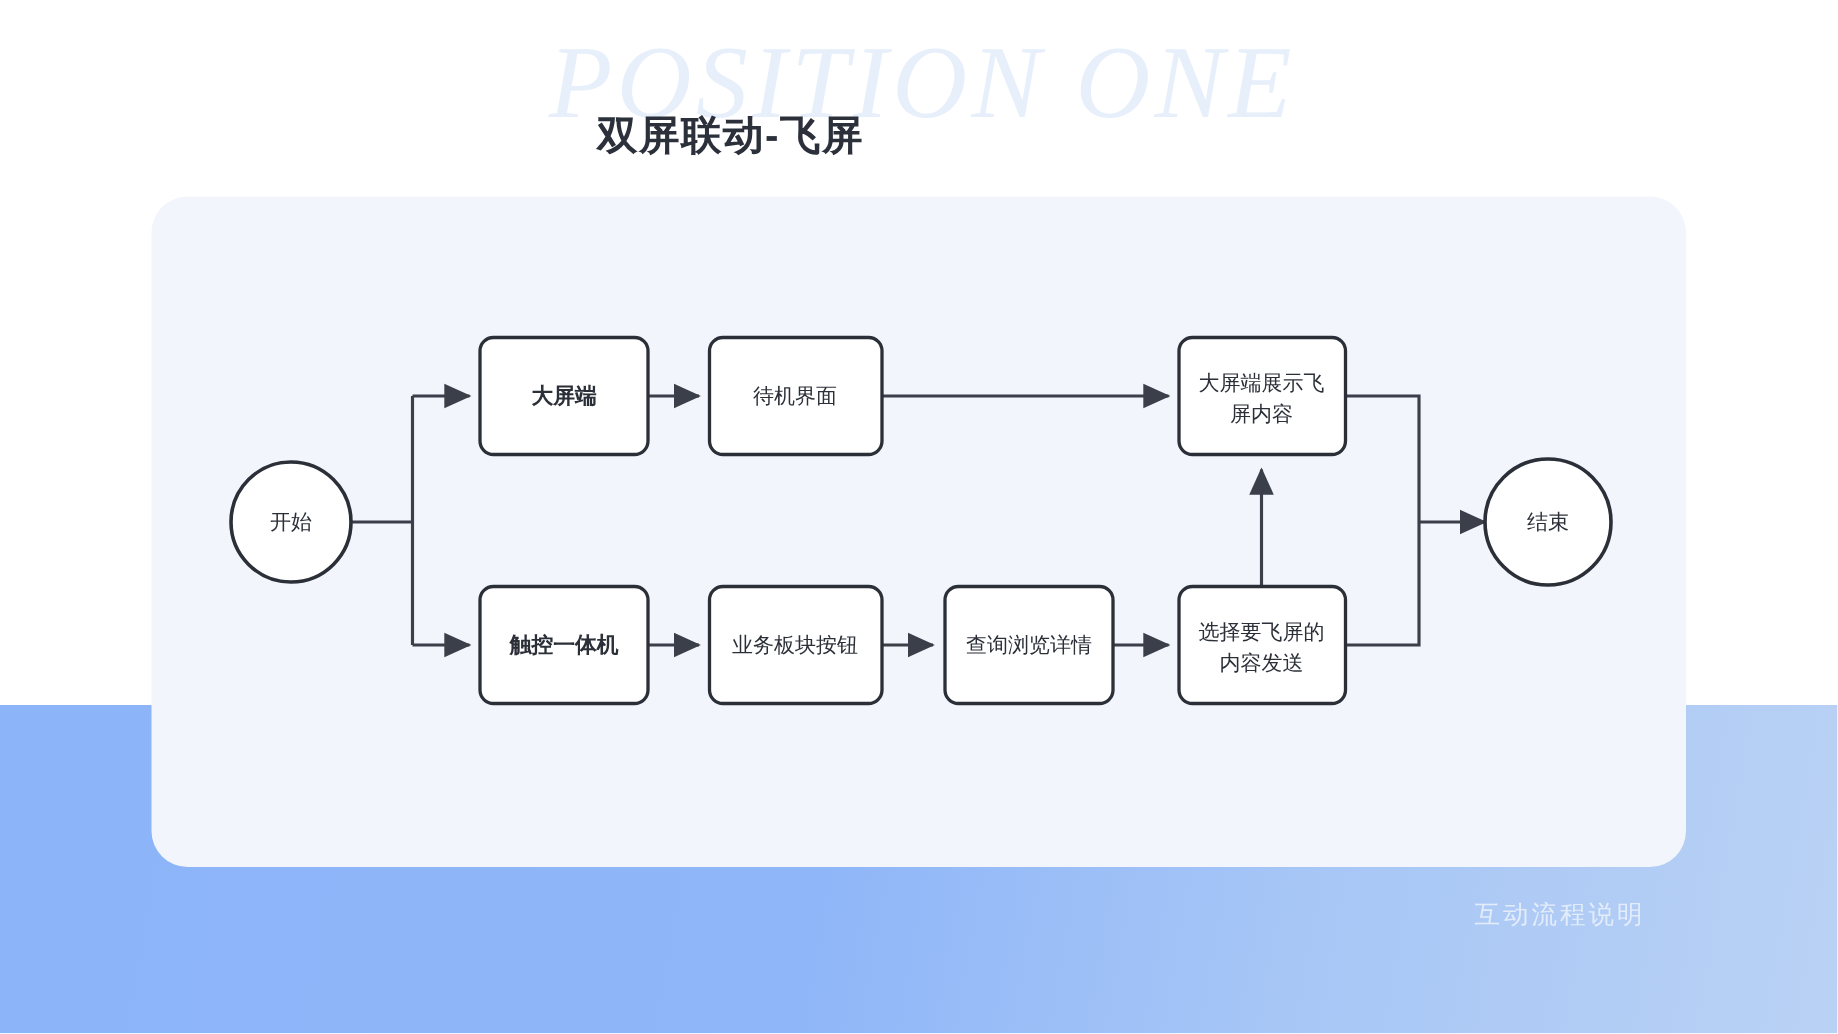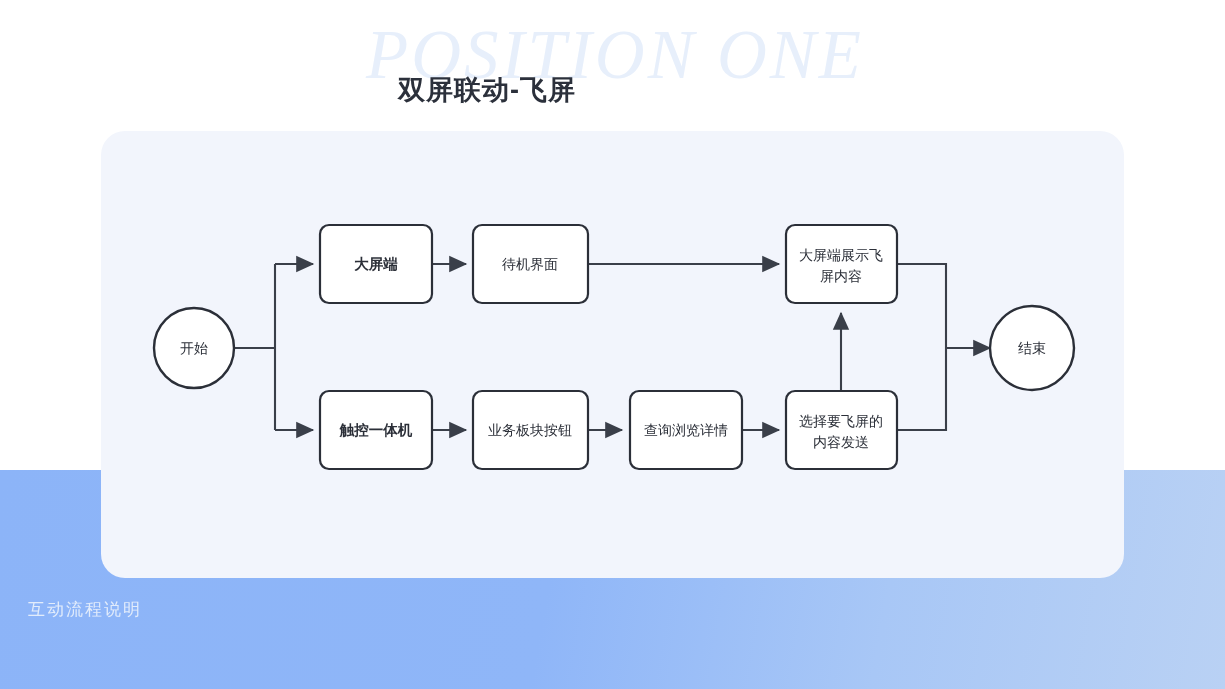--- a/index.html
+++ b/index.html
@@ -70,25 +70,24 @@
     height: 447px;
     background: #F2F5FC;
     border-radius: 24px;
   }
   
   .caption {
     position: absolute;
     left: 0;
     top: 598px;
     width: 1097px;
-    text-align: left;
+    text-align: right;
     font-size: 17px;
     color: #E2ECFB;
     letter-spacing: 2px;
-    margin-left: 28px;
   }
   
   .flow {
     position: absolute;
     left: 101px;
     top: 131px;
     width: 1023px;
     height: 447px;
   }
   .node-box {

